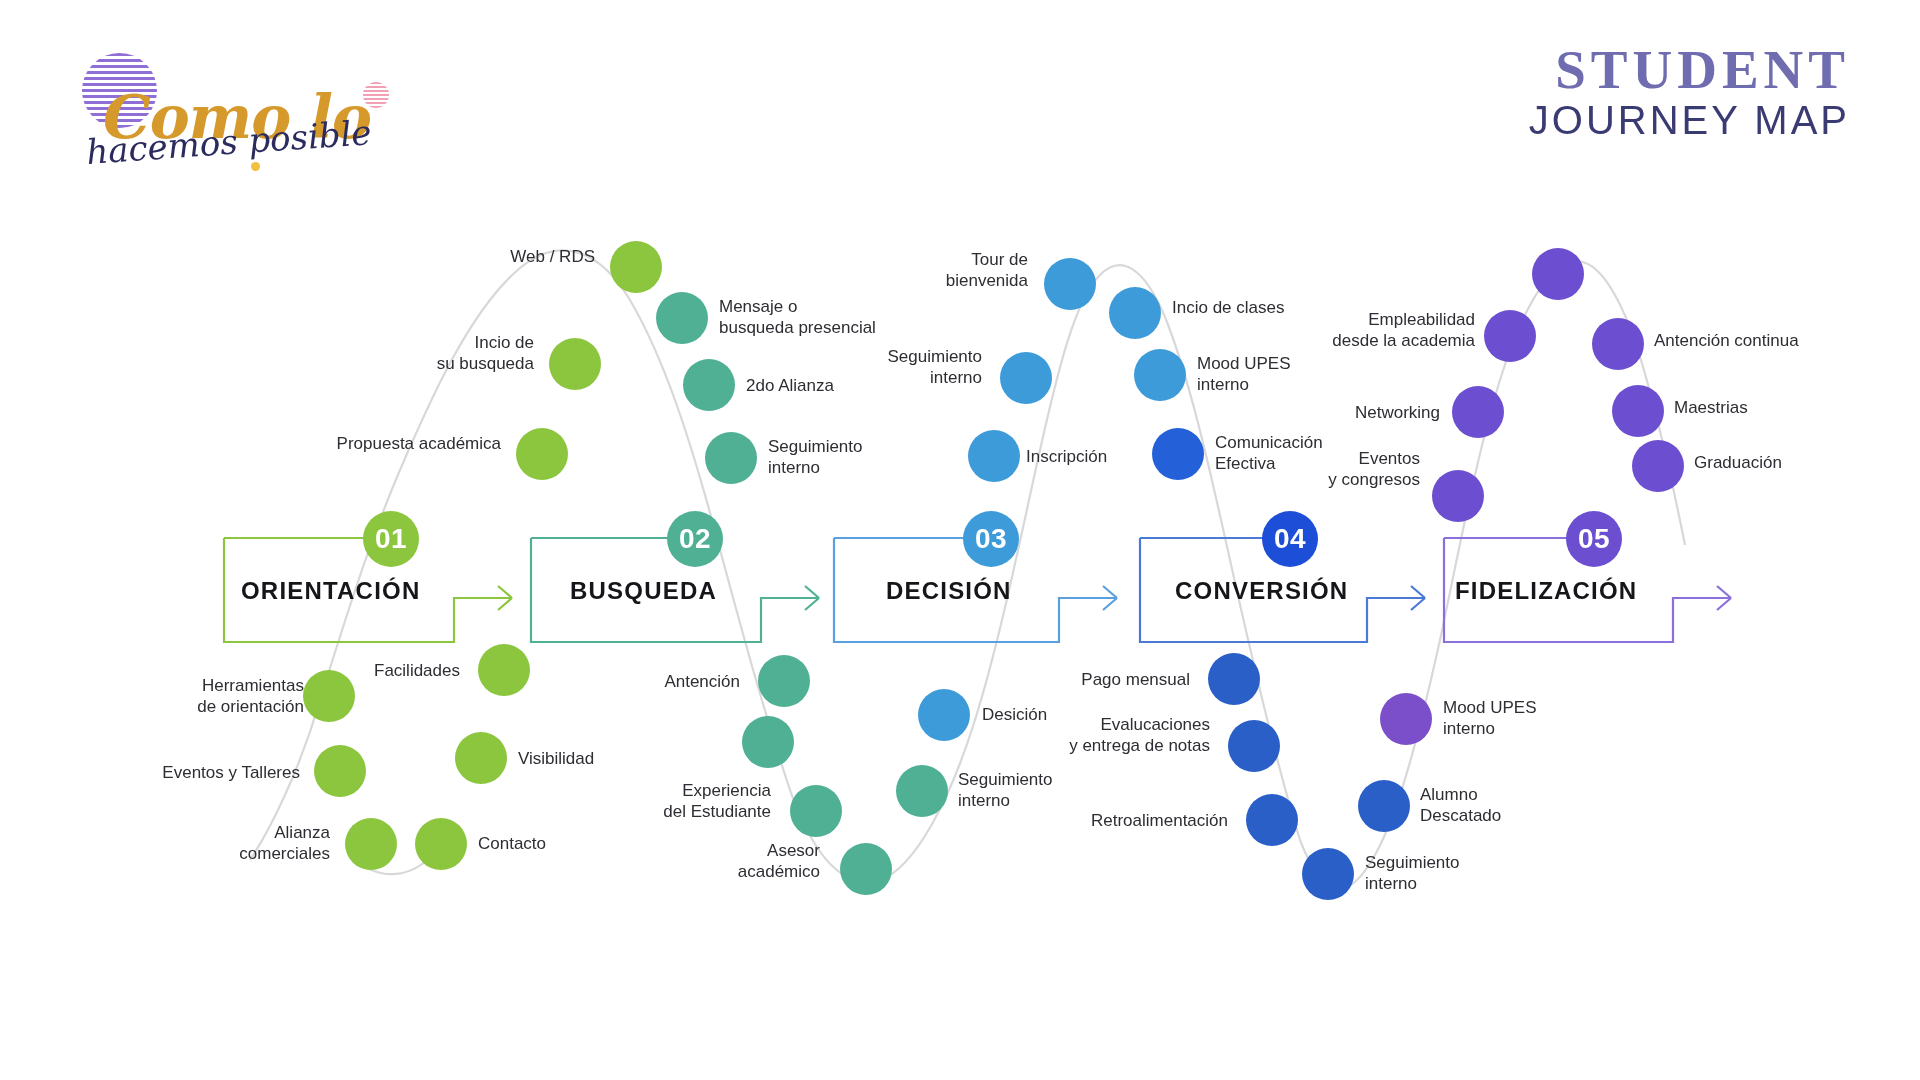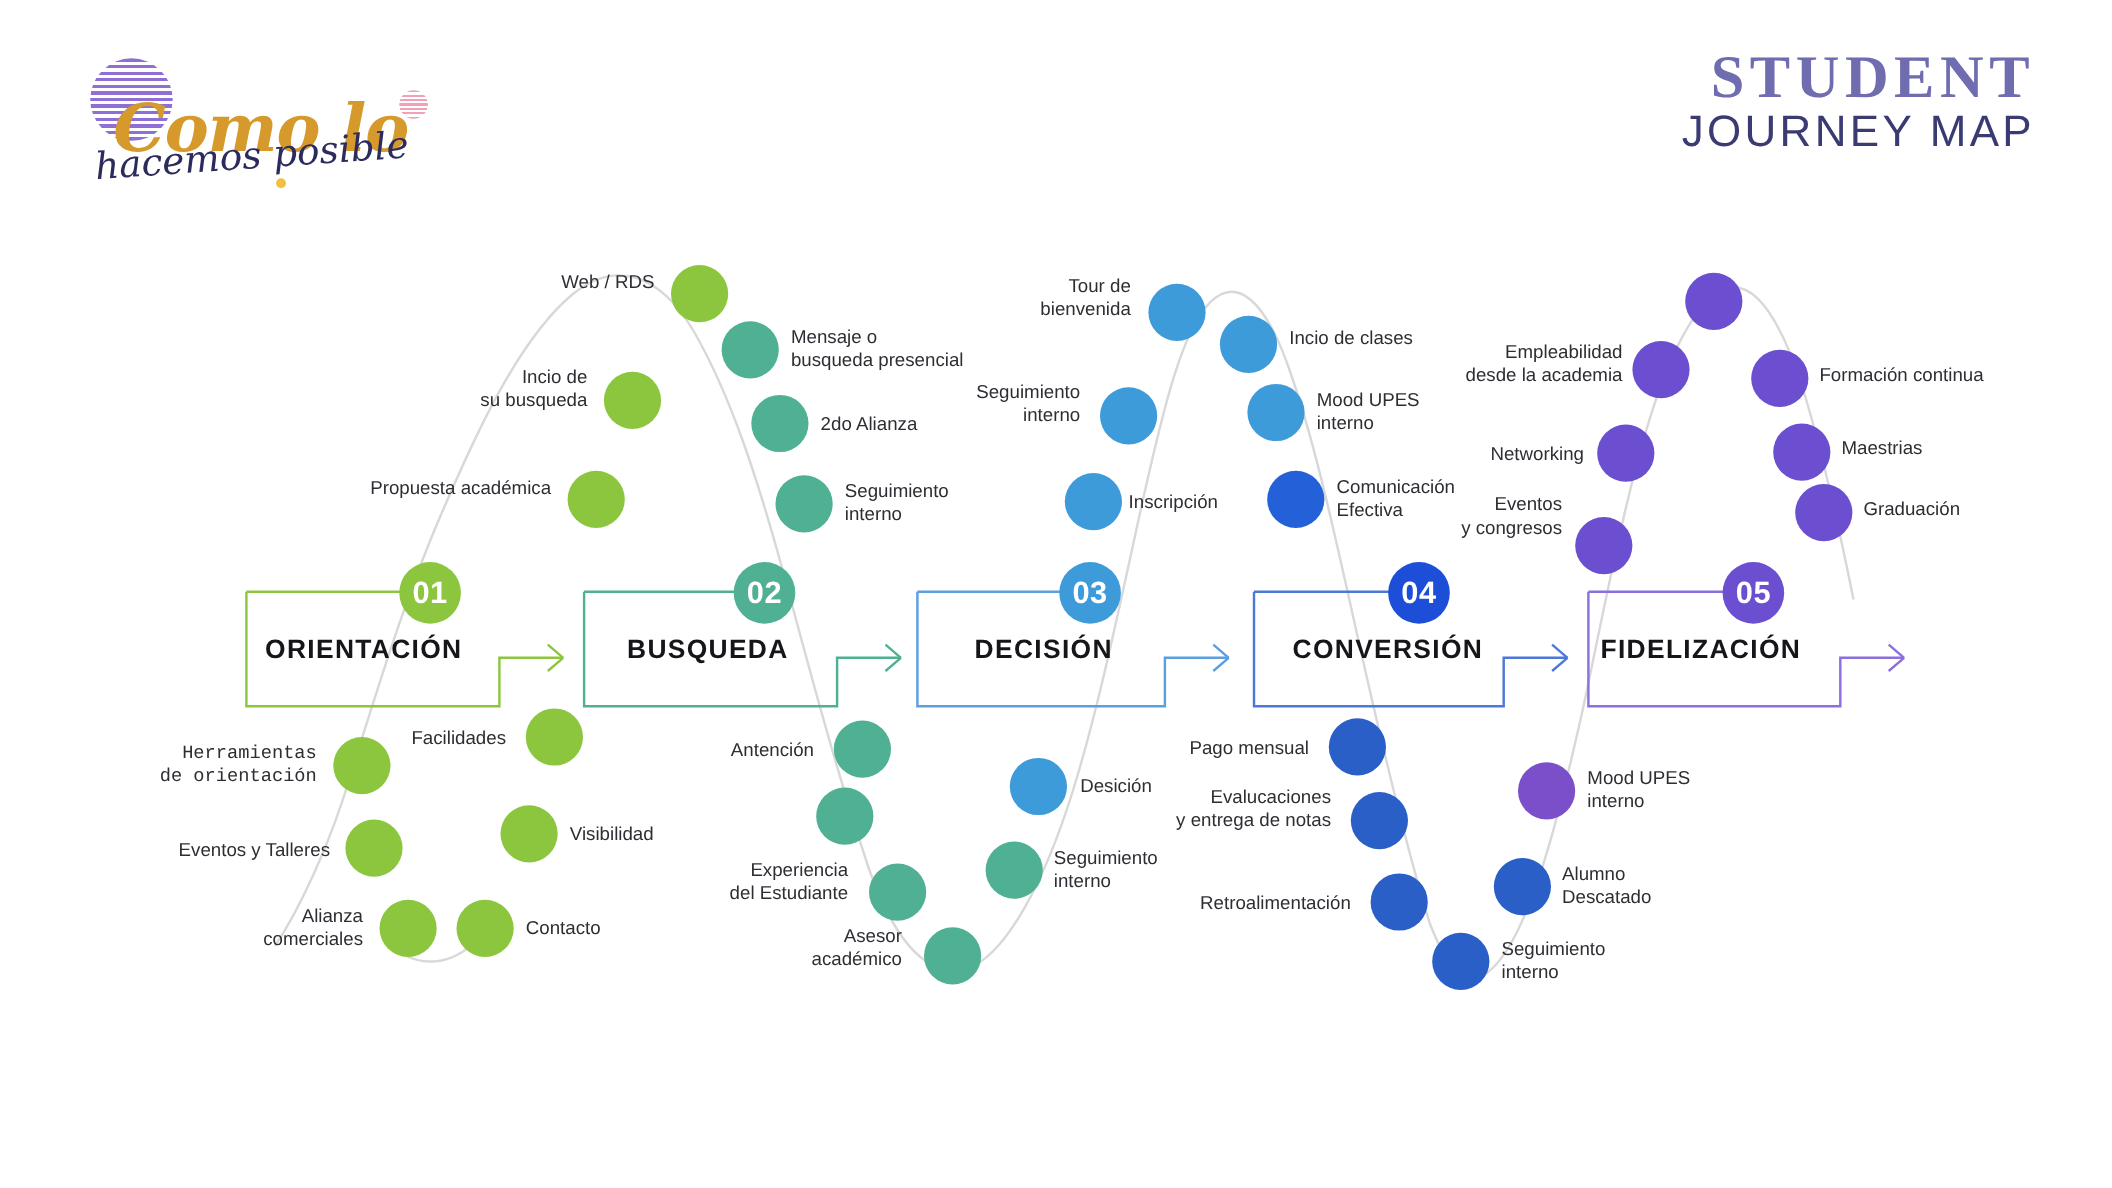--- a/index.html
+++ b/index.html
@@ -155,21 +155,21 @@
   <div class="nlabel r" style="left:380px;top:246px;width:215px;">Web / RDS</div>
 
   <div class="node" style="left:549px;top:338px;width:52px;height:52px;background:#8cc63f;"></div>
   <div class="nlabel r" style="left:314px;top:332px;width:220px;">Incio de
 su busqueda</div>
 
   <div class="node" style="left:516px;top:428px;width:52px;height:52px;background:#8cc63f;"></div>
   <div class="nlabel r" style="left:266px;top:433px;width:235px;">Propuesta académica</div>
 
   <div class="node" style="left:303px;top:670px;width:52px;height:52px;background:#8cc63f;"></div>
-  <div class="nlabel r" style="left:90px;top:675px;width:198px;font-family:Liberation Mono, monospace;">Herramientas
+  <div class="nlabel r" style="left:106px;top:675px;width:198px;">Herramientas
 de orientación</div>
 
   <div class="node" style="left:314px;top:745px;width:52px;height:52px;background:#8cc63f;"></div>
   <div class="nlabel r" style="left:100px;top:762px;width:200px;">Eventos y Talleres</div>
 
   <div class="node" style="left:345px;top:818px;width:52px;height:52px;background:#8cc63f;"></div>
   <div class="nlabel r" style="left:130px;top:822px;width:200px;">Alianza
 comerciales</div>
 
   <div class="node" style="left:415px;top:818px;width:52px;height:52px;background:#8cc63f;"></div>
@@ -263,21 +263,21 @@
 desde la academia</div>
 
   <div class="node" style="left:1452px;top:386px;width:52px;height:52px;background:#6b4fd0;"></div>
   <div class="nlabel r" style="left:1230px;top:402px;width:210px;">Networking</div>
 
   <div class="node" style="left:1432px;top:470px;width:52px;height:52px;background:#6b4fd0;"></div>
   <div class="nlabel r" style="left:1210px;top:448px;width:210px;">Eventos
 y congresos</div>
 
   <div class="node" style="left:1592px;top:318px;width:52px;height:52px;background:#6b4fd0;"></div>
-  <div class="nlabel l" style="left:1654px;top:330px;width:230px;">Formación continua</div>
+  <div class="nlabel l" style="left:1654px;top:330px;width:230px;">Antención continua</div>
 
   <div class="node" style="left:1612px;top:385px;width:52px;height:52px;background:#6b4fd0;"></div>
   <div class="nlabel l" style="left:1674px;top:397px;width:200px;">Maestrias</div>
 
   <div class="node" style="left:1632px;top:440px;width:52px;height:52px;background:#6b4fd0;"></div>
   <div class="nlabel l" style="left:1694px;top:452px;width:200px;">Graduación</div>
 
 </div>
 
 </body></html>

